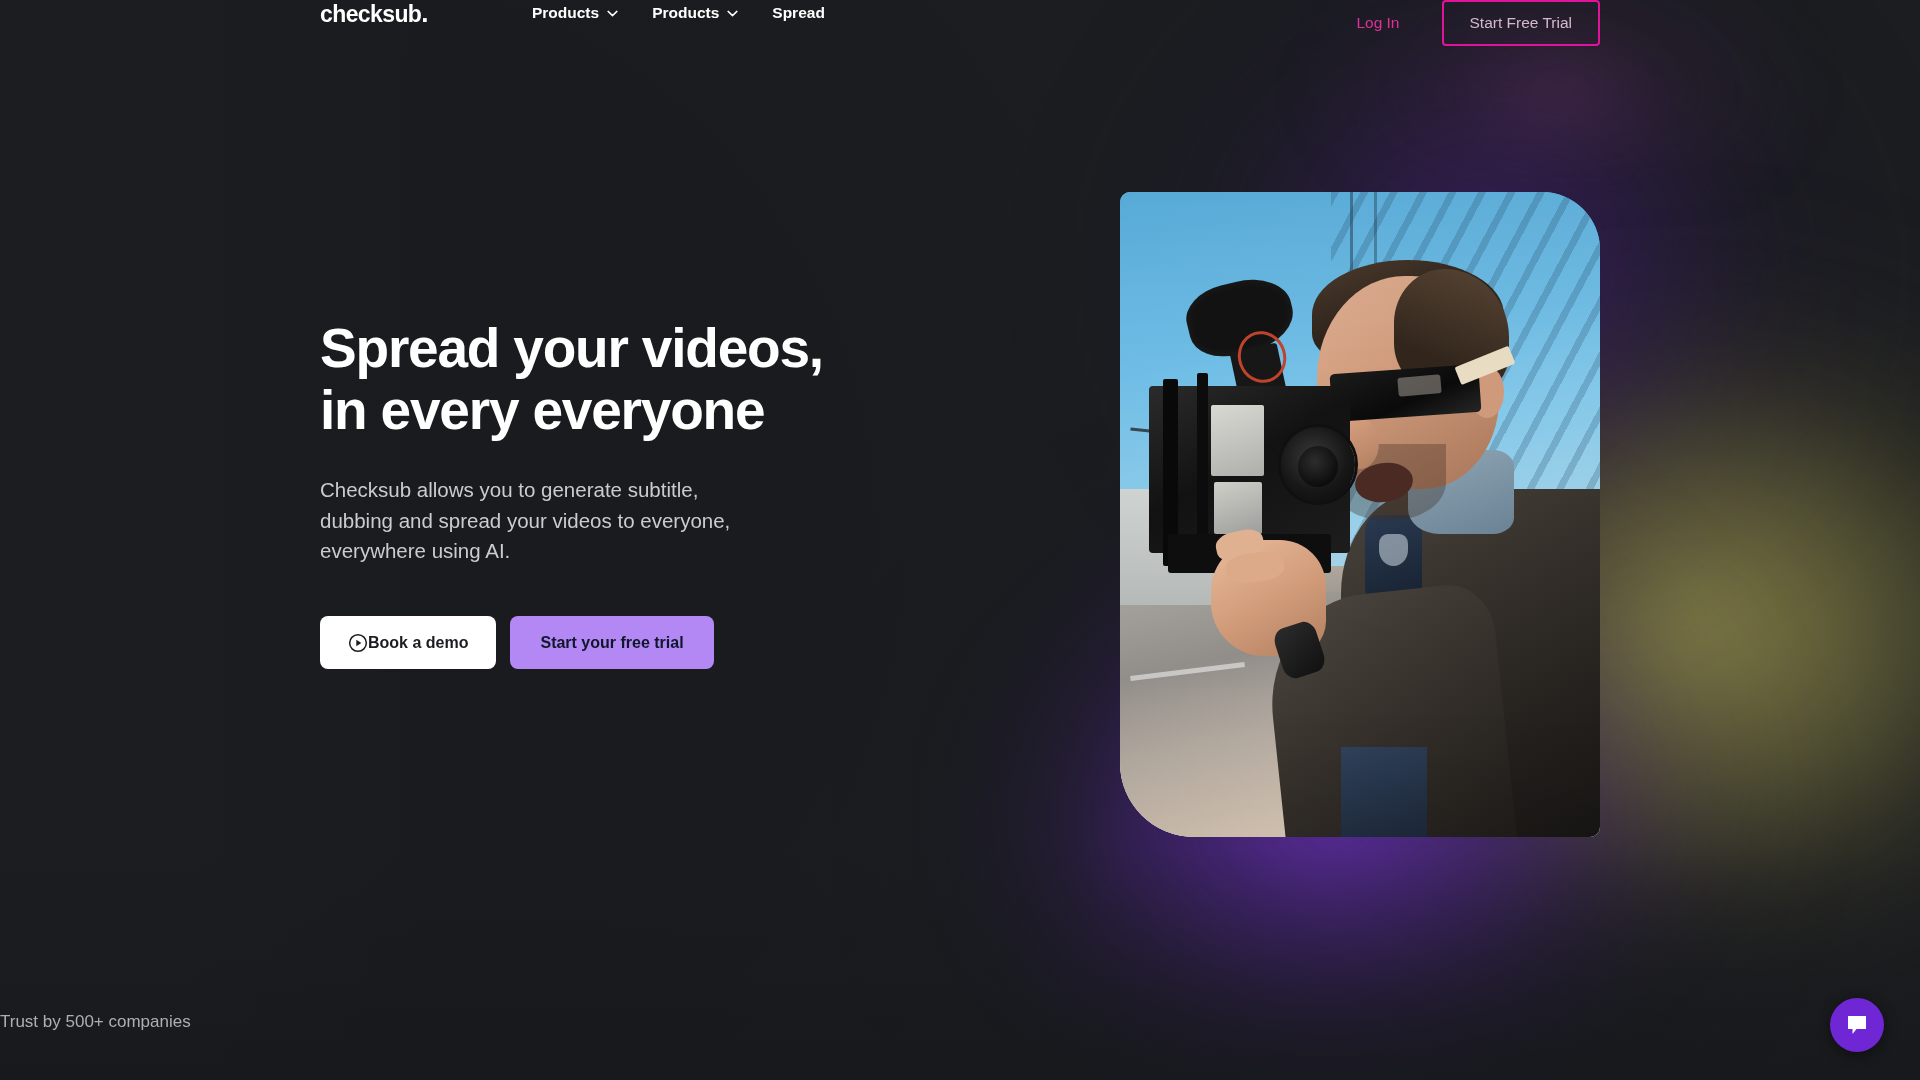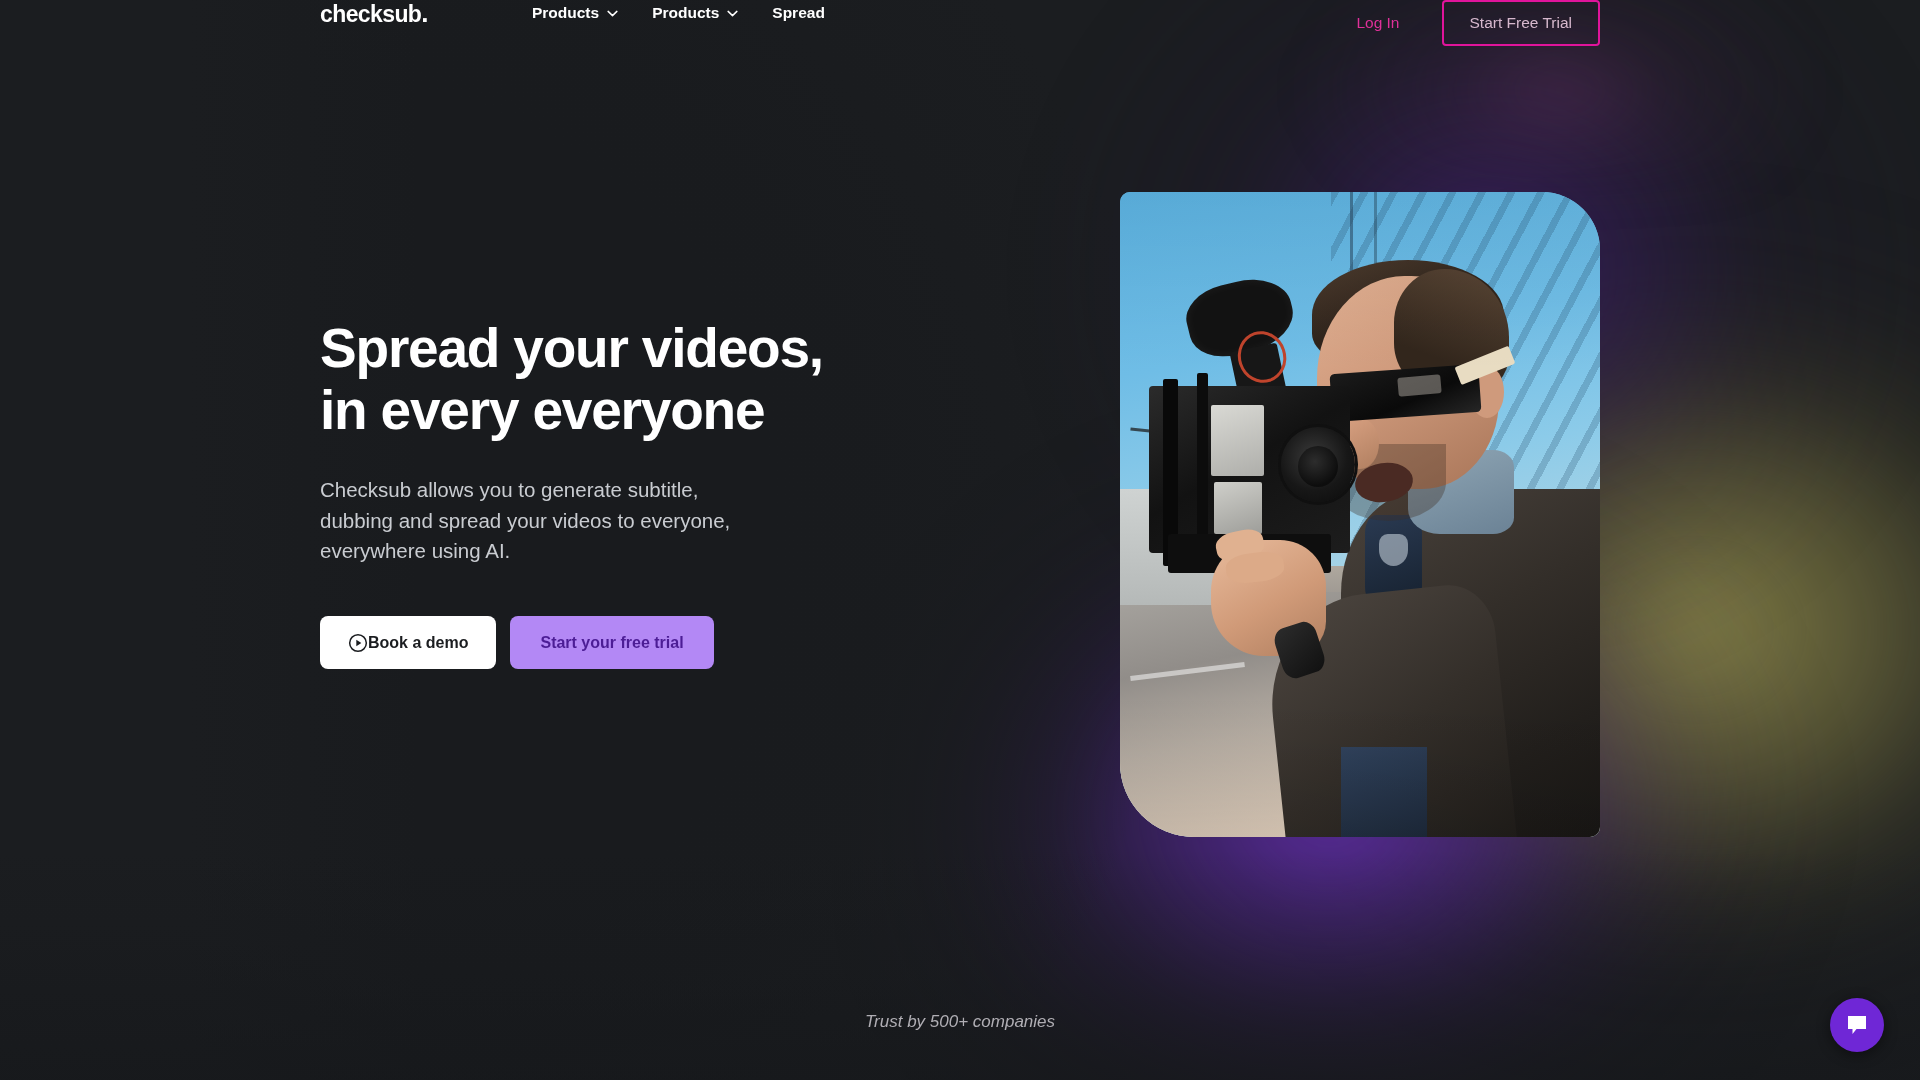--- a/index.html
+++ b/index.html
@@ -142,21 +142,21 @@
   .btn-demo {
     display:flex; align-items:center; 
     background:#ffffff; color:#1b1d20;
     font-size:16px; font-weight:700;
     padding:0 28px; height:53px;
     border-radius:8px; border:none; cursor:pointer;
     font-family:"Liberation Sans", sans-serif;
   }
   .play-ico { display:block; width:20px; height:20px; }
   .btn-trial {
-    background:#b388f5; color:#4c1d95;
+    background:#b388f5; color:#0f172a;
     font-size:16px; font-weight:700;
     padding:0 30px; height:53px;
     border-radius:8px; border:none; cursor:pointer;
     font-family:"Liberation Sans", sans-serif;
   }
 
   
   .hero-img-wrap {
     position:absolute;
     left:1120px; top:192px;
@@ -348,22 +348,21 @@
     background:linear-gradient(160deg,#30425c 0%,#1d293a 100%);
   }
   .img-shade {
     position:absolute; inset:0;
     background:linear-gradient(to bottom, rgba(0,0,0,0.05) 0%, rgba(0,0,0,0) 28%, rgba(0,0,0,0) 78%, rgba(0,0,0,0.08) 100%);
   }
 
   
   .trust {
     position:absolute; left:0; right:0; top:1012px;
-    text-align:center;
-    color:#b0aeb4; font-size:17px; z-index:15;font-style:italic;
+    color:#b0aeb4; font-size:17px; z-index:15;
   }
 
   
   .chat-btn {
     position:absolute; right:36px; bottom:28px;
     width:54px; height:54px; border-radius:50%;
     background:#6f27d6;
     display:flex; align-items:center; justify-content:center;
     cursor:pointer; z-index:30;
     box-shadow:0 3px 14px rgba(0,0,0,0.45);

